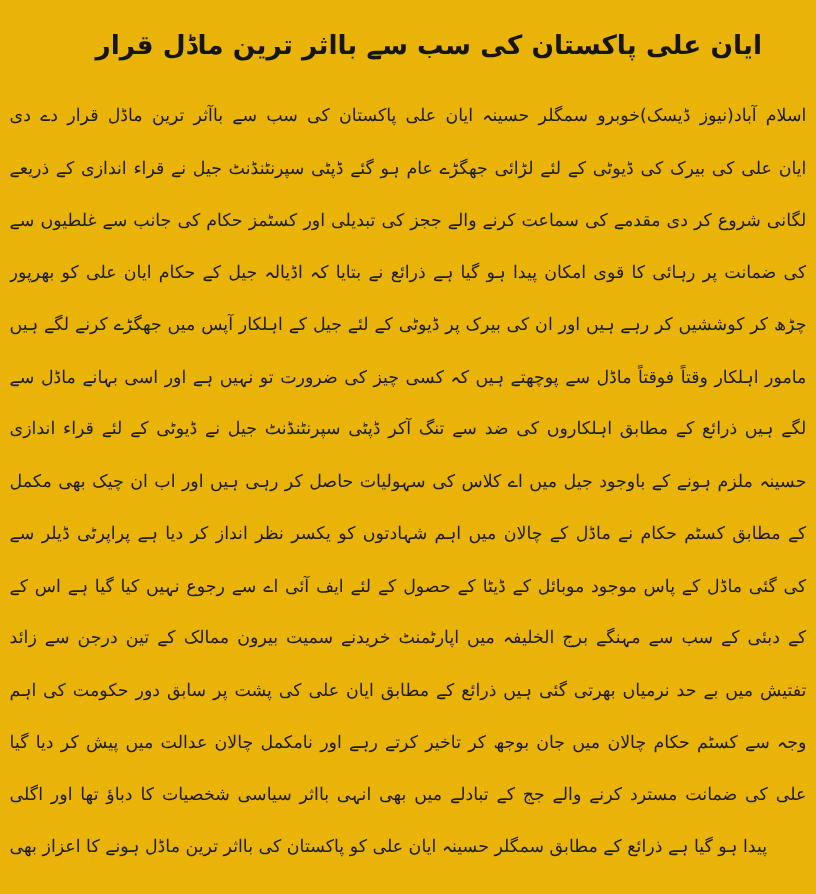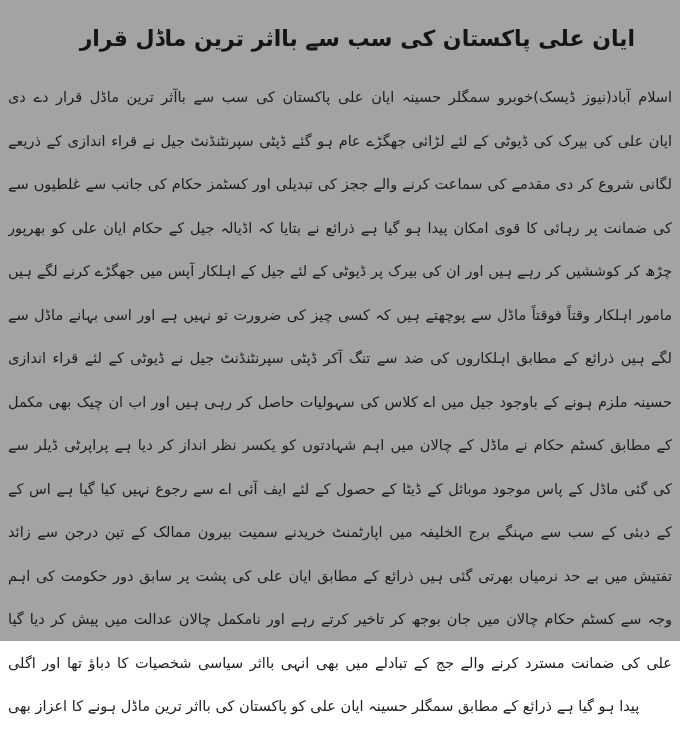--- a/index.html
+++ b/index.html
@@ -5,22 +5,22 @@
   html, body {
     margin: 0;
     padding: 0;
     width: 680px;
     height: 745px;
     overflow: hidden;
     background: #ffffff;
   }
   .page {
     width: 680px;
-    height: 641px;
-    background: #a3a3a3;
+    height: 745px;
+    background: #eab308;
     direction: rtl;
     font-family: "DejaVu Sans", sans-serif;
     color: #1c1c1c;
     box-sizing: border-box;
   }
   .headline {
     margin: 0;
     padding: 20px 45px 0 8px;
     height: 38px;
     font-size: 22px;

